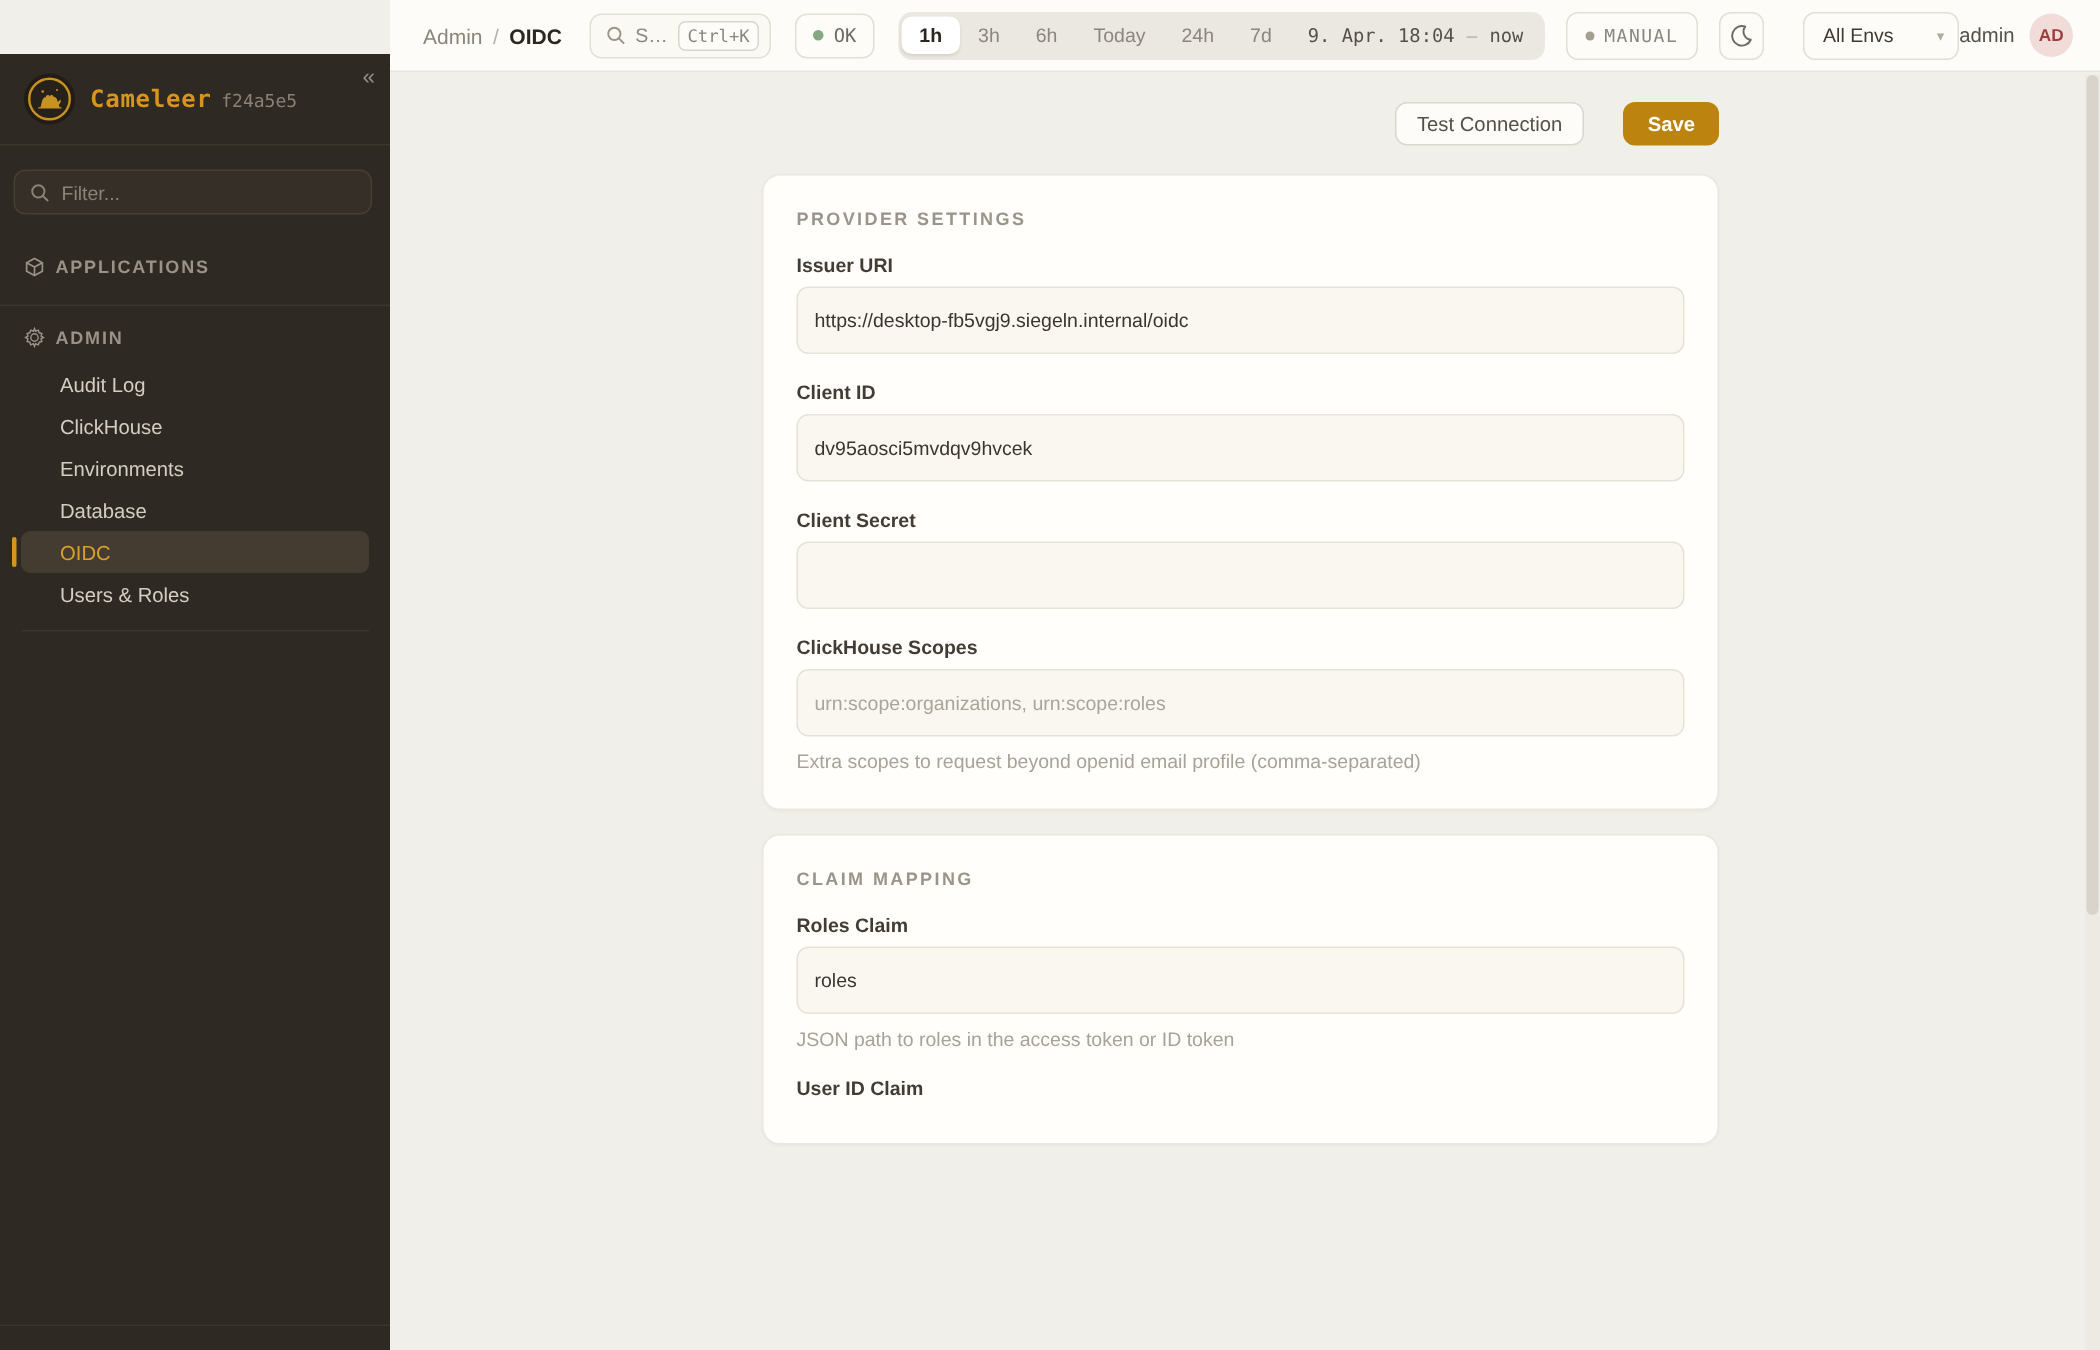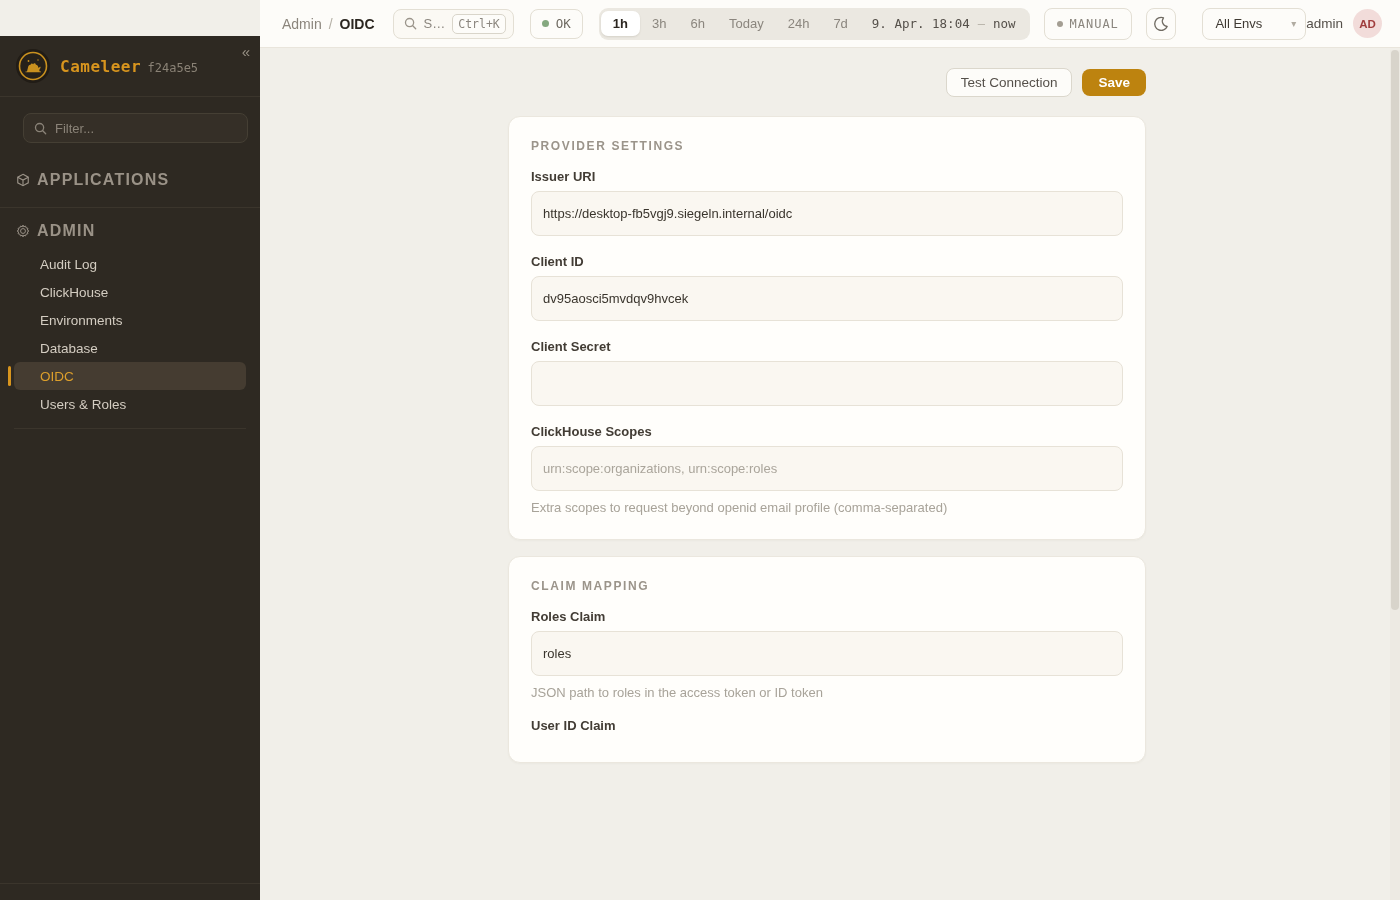--- a/index.html
+++ b/index.html
@@ -6,27 +6,27 @@
   html,body { width:1400px; height:900px; overflow:hidden; }
   body { font-family:"Liberation Sans", sans-serif; display:flex; background:#f1efe9; }
 
   
   .sidebar { width:260px; min-width:260px; height:900px; background:#2e2922; display:flex; flex-direction:column; color:#cfc8bd; position:relative;margin-top:36px; }
   .sb-header { height:61px; display:flex; align-items:center; gap:10px; padding:0 16px; border-bottom:1px solid #3b352c; position:relative; }
   .logo-badge { width:34px; height:34px; border-radius:50%; background:#211c16; display:flex; align-items:center; justify-content:center; flex:0 0 auto; }
   .brand-name { font-family:"DejaVu Sans Mono", monospace; font-weight:bold; font-size:16px; color:#d8951e; letter-spacing:.5px; }
   .brand-build { font-family:"DejaVu Sans Mono", monospace; font-size:12px; color:#8a8276; margin-left:2px; }
   .collapse-btn { position:absolute; top:8px; right:10px; color:#979084; font-size:15px; cursor:pointer; line-height:1; }
-  .sb-filter-wrap { padding:16px 12px 14px 23px; }
+  .sb-filter-wrap { padding:16px 12px 14px 9px; }
   .sb-filter { display:flex; align-items:center; gap:8px; background:#352f27; border:1px solid #453f34; border-radius:8px; height:30px; padding:0 10px; }
   .sb-filter input { background:transparent; border:none; outline:none; color:#cfc8bd; font-size:13px; width:100%; font-family:"Liberation Sans", sans-serif; }
   .sb-filter input::placeholder { color:#8a8378; }
   .sb-section { padding:10px 14px 12px 14px; }
   .sb-section.apps { border-bottom:1px solid #3b352c; padding-bottom:14px; }
-  .sb-section-head { display:flex; align-items:center; gap:7px; color:#9a9287; font-size:16px; font-weight:700; letter-spacing:1.2px; padding:4px 2px; }
+  .sb-section-head { display:flex; align-items:center; gap:7px; color:#9a9287; font-size:12px; font-weight:700; letter-spacing:1.2px; padding:4px 2px; }
   .sb-items { margin-top:6px; display:flex; flex-direction:column; }
   .sb-item { display:flex; align-items:center; height:28px; padding:0 10px 0 26px; margin:0 0 0 0; color:#d4cdc2; font-size:13.5px; border-radius:6px; cursor:pointer; position:relative; }
   .sb-item.active { background:#453c31; color:#dd9f2b; }
   .sb-item.active::before { content:""; position:absolute; left:-6px; top:4px; bottom:4px; width:3px; border-radius:3px; background:#d8951e; }
   .sb-items-block { border-bottom:1px solid #3b352c; padding-bottom:10px; }
   .sb-footer { margin-top:auto; border-top:1px solid #3b352c; padding:15px 20px; display:flex; align-items:center; gap:10px; color:#b4ac9f; font-size:19px; }
 
   
   .main { flex:1; display:flex; flex-direction:column; height:900px; min-width:0; }
 
@@ -54,21 +54,21 @@
   .icon-btn { margin-left:14px; width:32px; height:32px; border:1px solid #e3dfd4; background:#fdfcf9; border-radius:8px; display:flex; align-items:center; justify-content:center; color:#6f6a61; font-size:15px; cursor:pointer; }
   .env-select { margin-left:26px; width:108px; display:flex; align-items:center; justify-content:space-between; border:1px solid #e3dfd4; background:#fdfcf9; border-radius:8px; height:32px; padding:0 9px 0 12px; font-size:13px; color:#3f3a33; cursor:pointer; }
   .env-caret { color:#b1aca2; font-size:10px; }
   .user-area { margin-left:auto; display:flex; align-items:center; gap:10px; }
   .user-name { font-size:13.5px; color:#55504a; }
   .avatar { width:29px; height:29px; border-radius:50%; background:#f2dcda; color:#a03d3d; font-size:11.5px; font-weight:700; display:flex; align-items:center; justify-content:center; }
 
   
   .content { flex:1; position:relative; overflow:hidden; background:#f1efe9; }
   .content-inner { width:638px; margin-left:248px; padding-top:20px; }
-  .actions-row { display:flex; justify-content:flex-end; gap:10px; margin-bottom:19px;align-items:center; }
+  .actions-row { display:flex; justify-content:flex-end; gap:26px; margin-bottom:19px; }
   .btn-outline { border:1px solid #dbd7cc; background:#fdfcf9; color:#55504a; font-size:13.5px; border-radius:8px; padding:6px 14px; cursor:pointer; font-family:"Liberation Sans", sans-serif; }
   .btn-primary { border:none; background:#bd830f; color:#ffffff; font-size:13.5px; font-weight:700; border-radius:8px; padding:6px 16px; cursor:pointer; font-family:"Liberation Sans", sans-serif; }
   .card { background:#fffefb; border:1px solid #ebe7de; border-radius:12px; padding:22px 22px 22px 22px; margin-bottom:16px; box-shadow:0 1px 2px rgba(80,70,50,.04); }
   .card-title { color:#9b948a; font-size:12px; font-weight:700; letter-spacing:1.6px; margin-bottom:16px; }
   .toggle-row { display:flex; align-items:center; gap:12px; padding:6px 0; }
   .toggle { width:32px; height:18px; border-radius:9px; background:#bf8510; position:relative; cursor:pointer; flex:0 0 auto; }
   .toggle::after { content:""; position:absolute; right:2px; top:2px; width:14px; height:14px; border-radius:50%; background:#fff; }
   .toggle-label { font-size:13.5px; color:#3a352d; font-weight:600; }
   .toggle-hint { font-size:13px; color:#c2a26b; }
   .field { margin-bottom:18px; }

